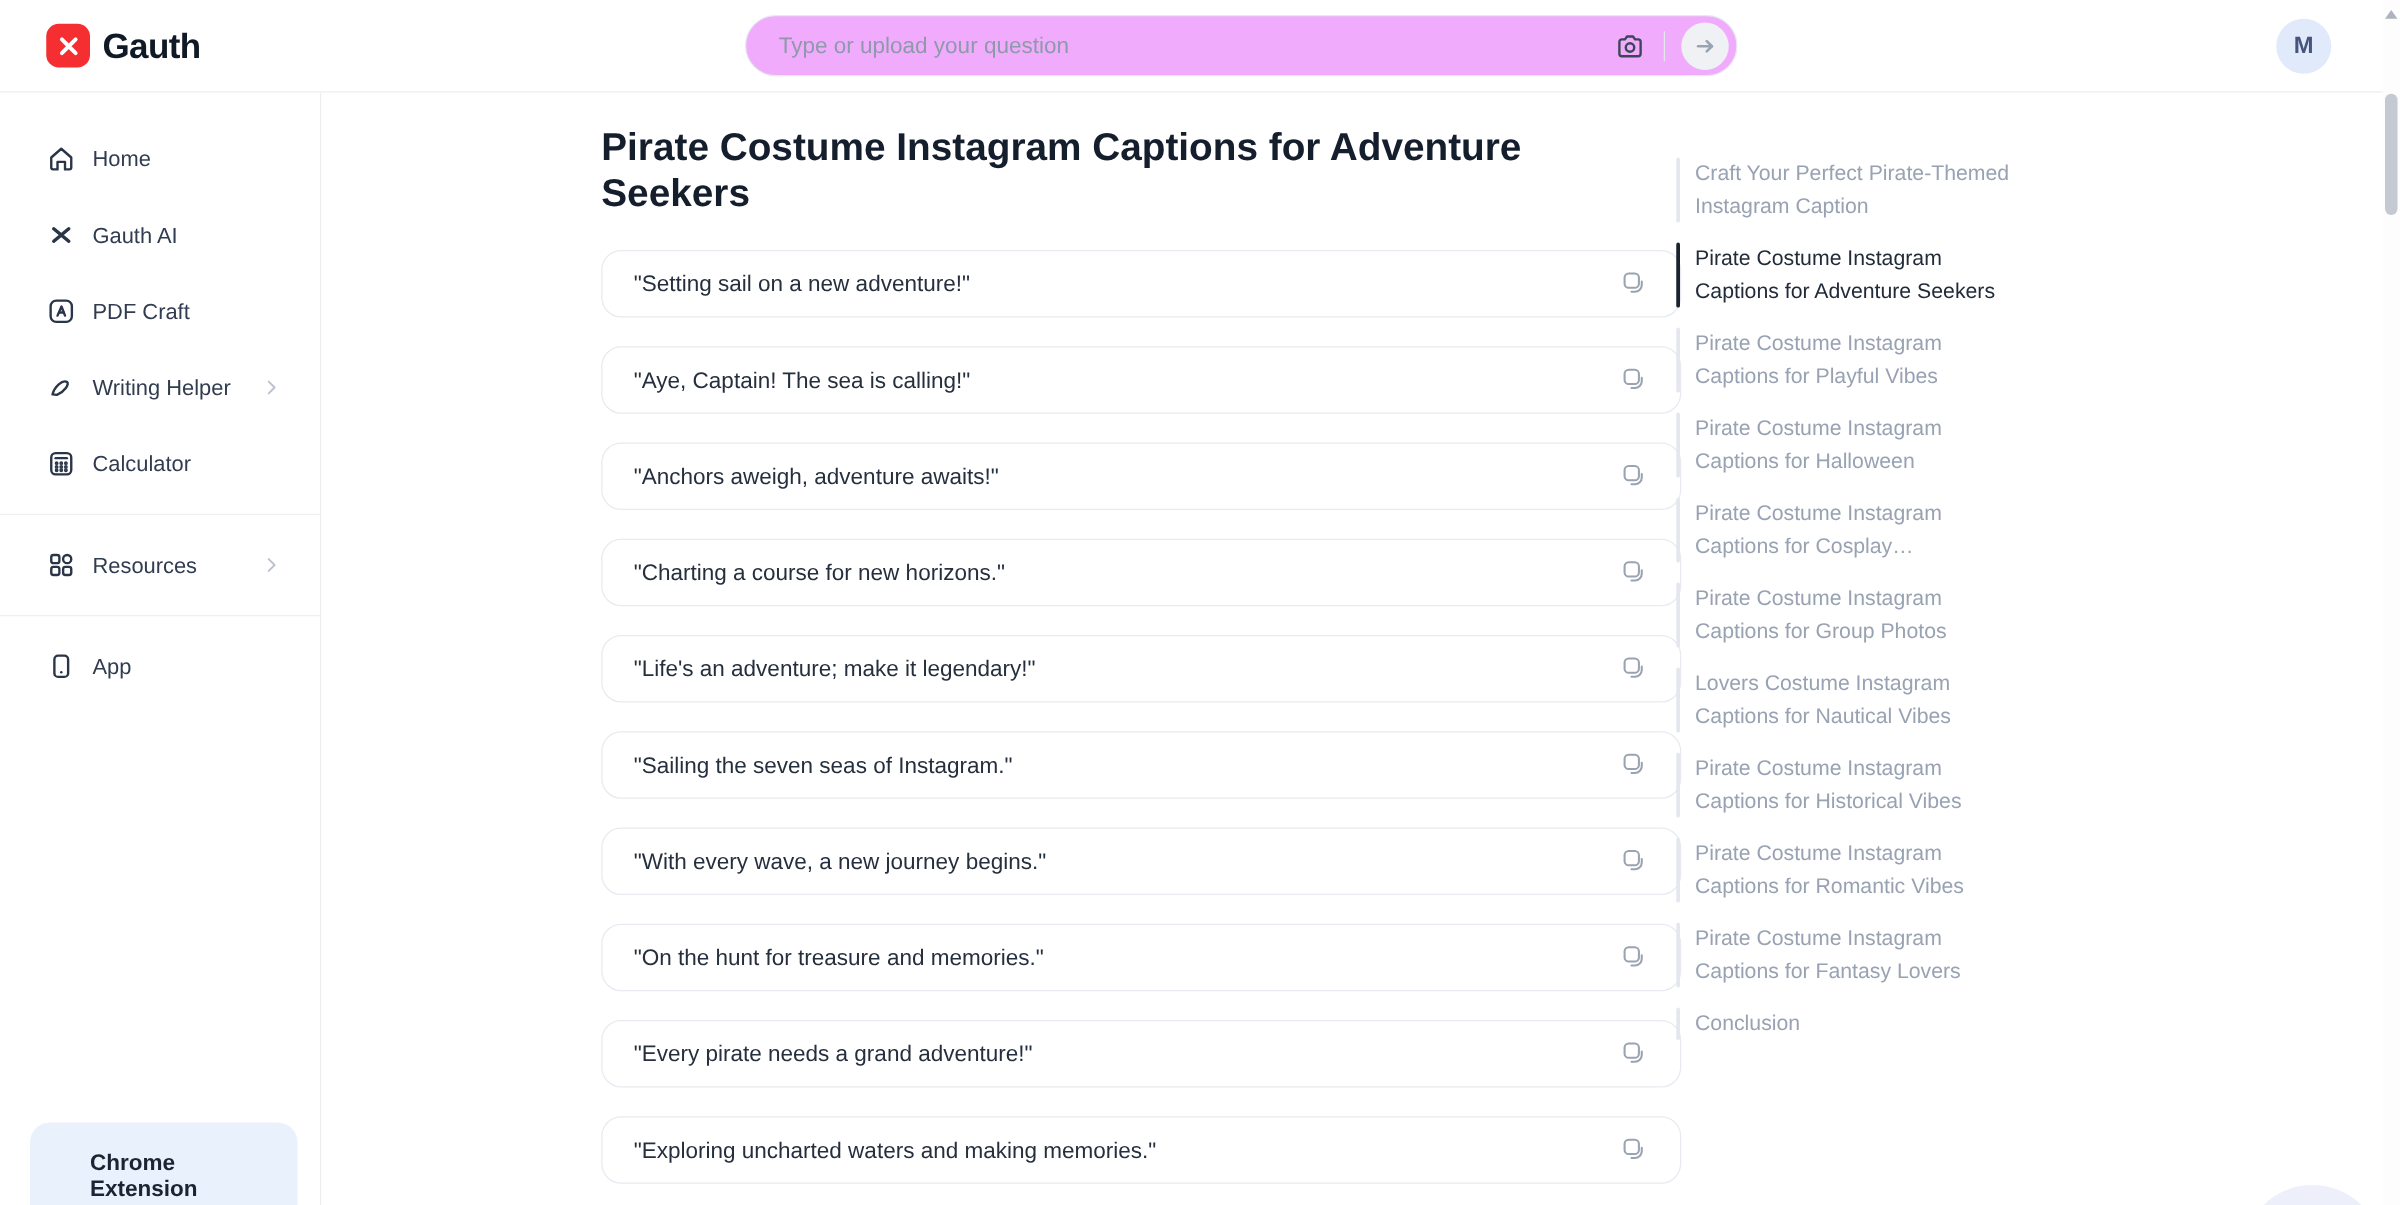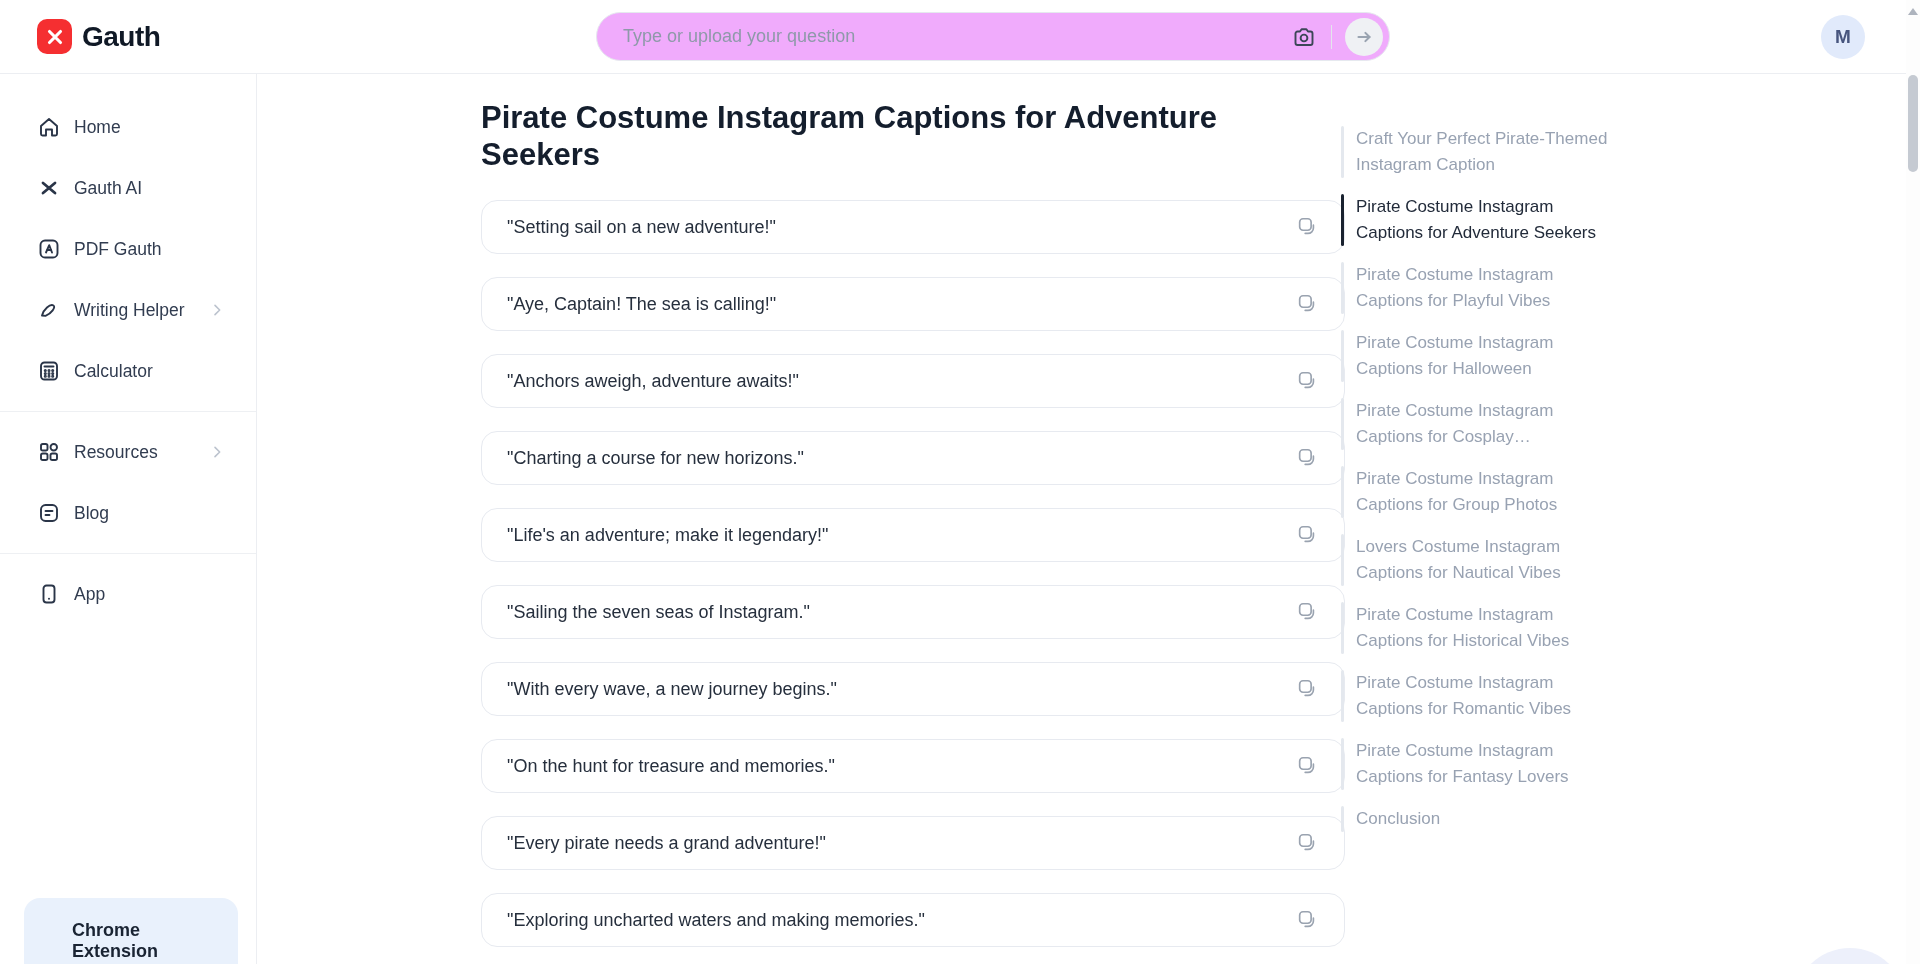--- a/index.html
+++ b/index.html
@@ -106,21 +106,21 @@
   </div>
 
   <div class="nav-item">
     <span class="nav-icon">
       <svg width="24" height="24" viewBox="0 0 24 24" fill="none" stroke="currentColor" stroke-width="1.9" stroke-linecap="round" stroke-linejoin="round">
         <rect x="3.5" y="3.5" width="17" height="17" rx="4.5"></rect>
         <path d="M9 15.5 L12.2 8.2 L15 15.5"></path>
           <path d="M10.3 13 H14"></path>
       </svg>
     </span>
-    <span class="nav-label">PDF Gauth</span>
+    <span class="nav-label">PDF Craft</span>
   </div>
 
   <div class="nav-item">
     <span class="nav-icon">
       <svg width="24" height="24" viewBox="0 0 24 24" fill="none" stroke="currentColor" stroke-width="1.9" stroke-linecap="round" stroke-linejoin="round">
         <path d="M5 17.5 C6.5 11.5 13 5.5 16.5 7.5 C19 9 14.5 15.5 8.5 17.9 Z"></path>
       </svg>
     </span>
     <span class="nav-label">Writing Helper</span>
     <span class="nav-chevron">
@@ -161,30 +161,20 @@
       </svg>
     </span>
     <span class="nav-label">Resources</span>
     <span class="nav-chevron">
       <svg width="16" height="16" viewBox="0 0 24 24" fill="none" stroke="currentColor" stroke-width="2.4" stroke-linecap="round" stroke-linejoin="round">
           <path d="M9 5 L16 12 L9 19"></path>
         </svg>
     </span>
   </div>
 
-  <div class="nav-item">
-    <span class="nav-icon">
-      <svg width="24" height="24" viewBox="0 0 24 24" fill="none" stroke="currentColor" stroke-width="1.9" stroke-linecap="round" stroke-linejoin="round">
-        <rect x="4" y="4" width="16" height="16" rx="4.5"></rect>
-        <path d="M8.5 10 H15.5"></path>
-          <path d="M8.5 14 H12.5"></path>
-      </svg>
-    </span>
-    <span class="nav-label">Blog</span>
-  </div>
 
   <div class="side-divider"></div>
 
   <div class="nav-item">
     <span class="nav-icon">
       <svg width="24" height="24" viewBox="0 0 24 24" fill="none" stroke="currentColor" stroke-width="1.9" stroke-linecap="round" stroke-linejoin="round">
         <rect x="6.5" y="3.5" width="11" height="17" rx="3"></rect>
         <circle cx="12" cy="16.8" r="1" fill="currentColor" stroke="none"></circle>
       </svg>
     </span>

